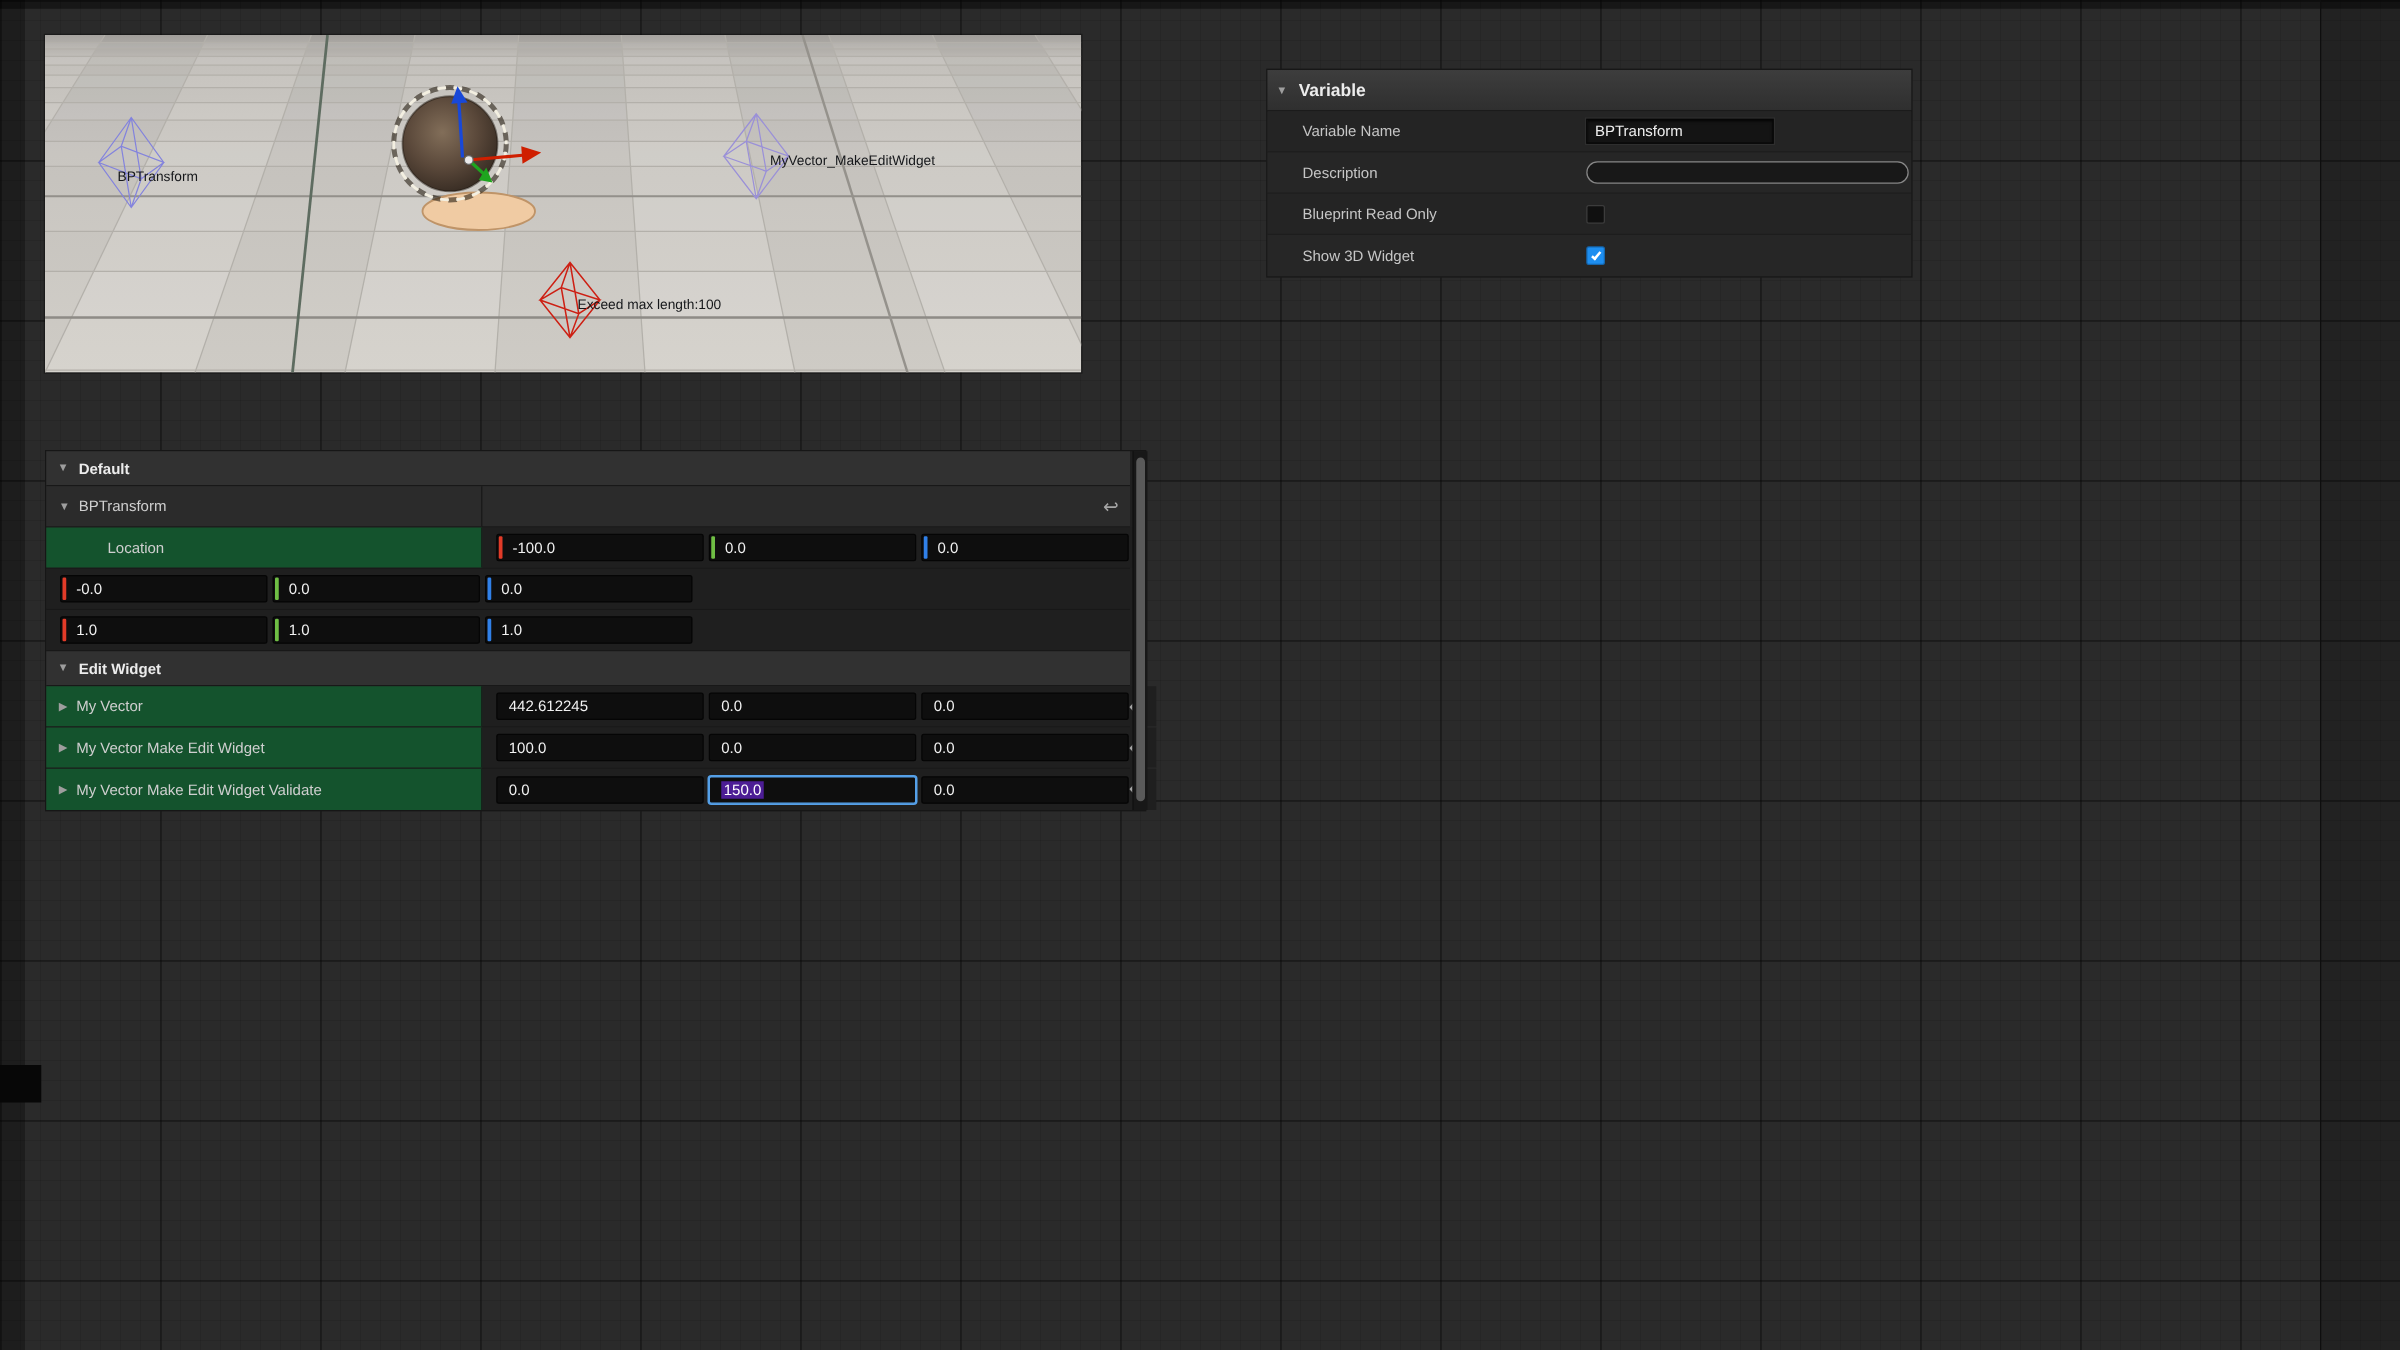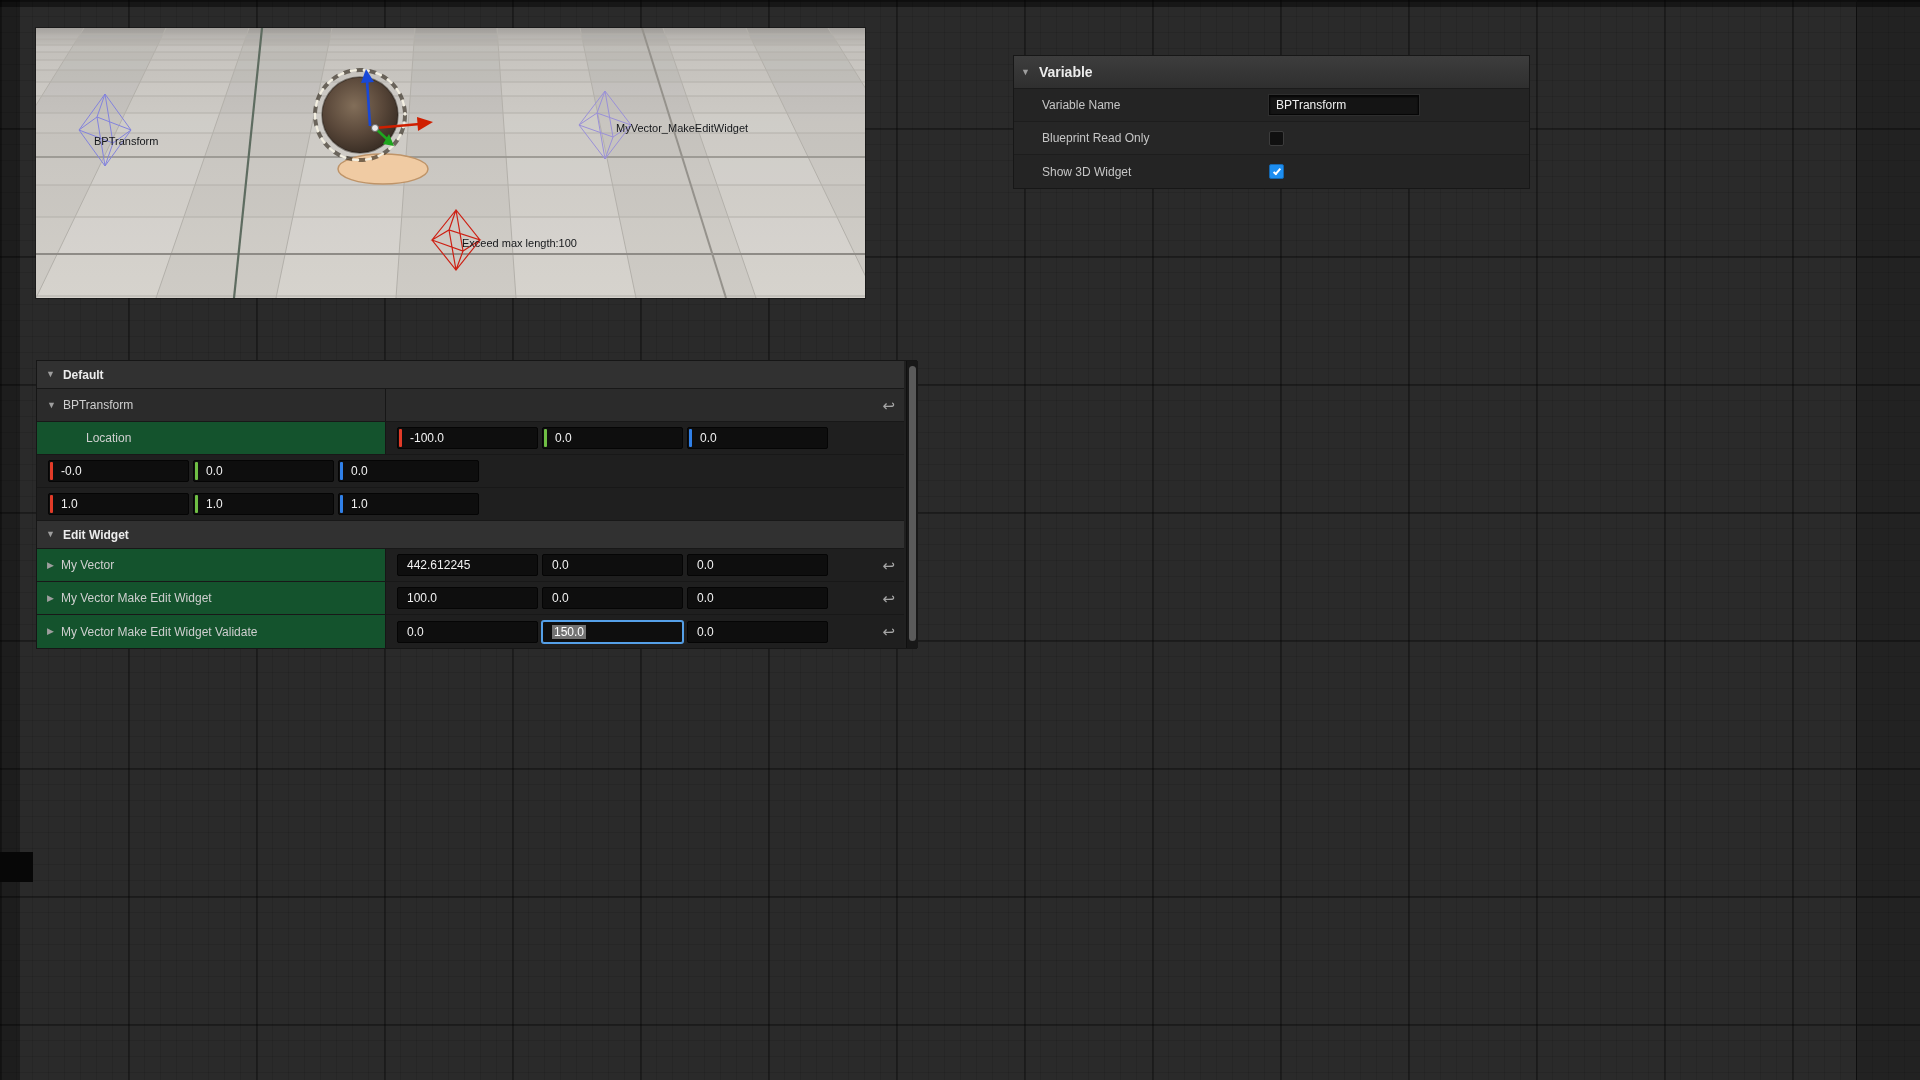--- a/index.html
+++ b/index.html
@@ -67,30 +67,30 @@
   .prop-row:last-child { border-bottom:none; }
   .p-label { width:349px; flex-shrink:0; display:flex; align-items:center; gap:7px;
              background:#14532d; border-right:1px solid #161616; font-size:12px; color:#cfcfcf; }
   .p-label.lvl1 { padding-left:10px; }
   .p-label.lvl2 { padding-left:49px; }
   .p-rest { flex:1; display:flex; background:#1f1f1f; }
   .prop-row.parent .p-label, .prop-row.parent .p-rest { background:#2b2b2b; }
   .p-values { display:flex; align-items:center; gap:4px; padding-left:11px; }
   .p-reset { flex:1; display:flex; align-items:center; justify-content:flex-end; padding-right:9px; }
   .reset-icon { font-size:15px; color:#a5a5a5; cursor:pointer; line-height:1; }
-  .num-input { position:relative; width:141px; height:22px; background:#0e0e0e; border:1px solid #050505;
+  .num-input { position:relative; width:166px; height:22px; background:#0e0e0e; border:1px solid #050505;
                border-radius:2px; display:flex; align-items:center; padding-left:9px; overflow:hidden; }
   .num-input.axised { padding-left:12px; }
   .nval { font-size:12px; color:#f2f2f2; }
   .axis { position:absolute; left:1px; top:1px; bottom:1px; width:3px; border-radius:1px; }
   .axis.x { background:#e23b28; }
   .axis.y { background:#6fbe44; }
   .axis.z { background:#3080e8; }
   .num-input.selected { border-color:#55a0e8; box-shadow:0 0 0 1px #55a0e8; }
-  .selhl { background:#737373; color:#ffffff; padding:0 2px; }
+  .selhl { background:#4c1d95; color:#ffffff; padding:0 2px; }
   .scrollbar { position:absolute; left:869px; top:0; width:12px; height:100%; background:#181818; border-left:1px solid #101010; }
   .thumb { position:absolute; left:2px; right:2px; top:5px; bottom:7px; background:#5a5a5a; border-radius:5px; }
 </style>
 </head>
 <body>
 
 <div class="edge-top"></div>
 <div class="edge-left"></div>
 <div class="edge-right"></div>
 <div class="corner-block"></div>
@@ -201,20 +201,26 @@
   </div>
 
   <div class="var-row">
     <div class="var-label">Variable Name</div>
     <div class="var-value">
       <input class="text-input" value="BPTransform" style="">
     </div>
   </div>
 
 
+  <div class="var-row">
+    <div class="var-label">Description</div>
+    <div class="var-value">
+      <input class="desc-input" value="" style="">
+    </div>
+  </div>
 
 
   <div class="var-row">
     <div class="var-label">Blueprint Read Only</div>
     <div class="var-value">
       <span class="checkbox">
         
       </span>
     </div>
   </div>

